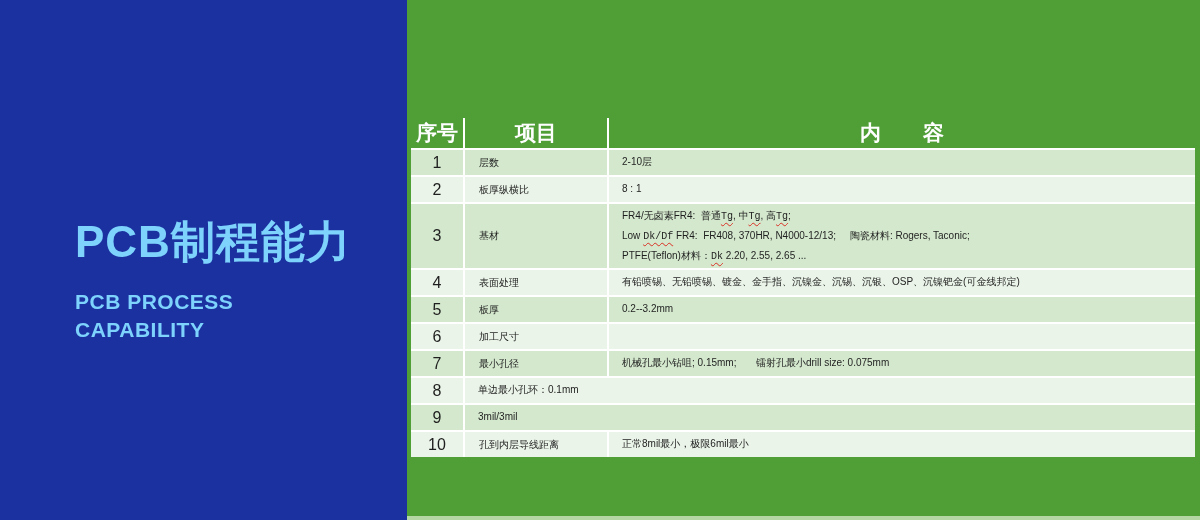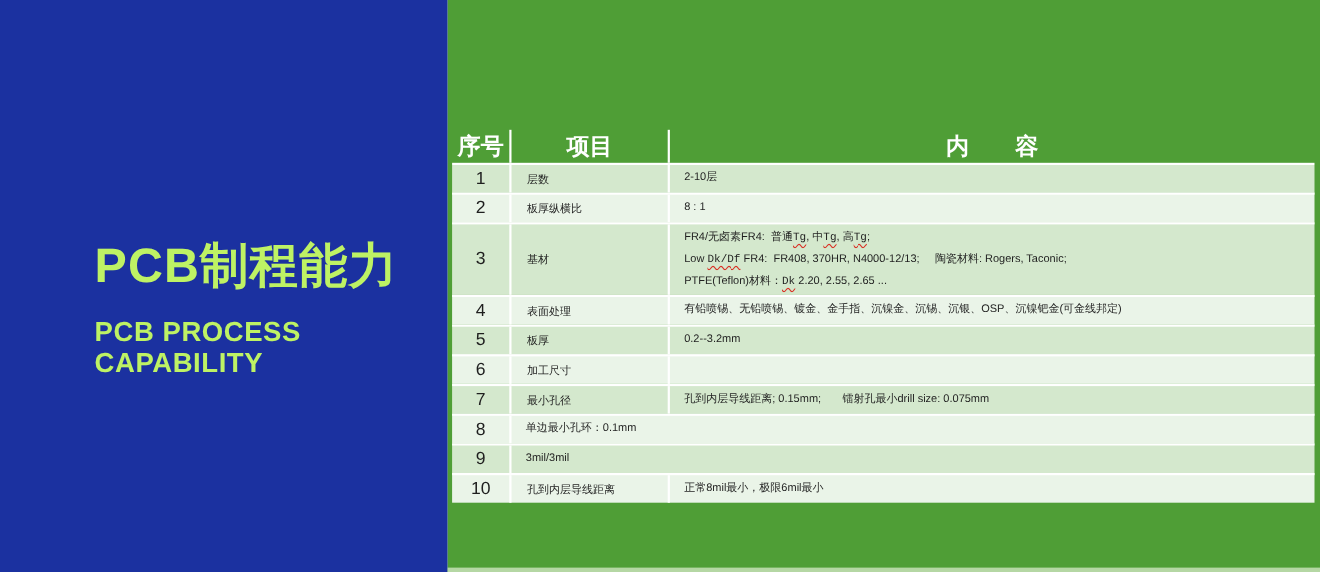--- a/index.html
+++ b/index.html
@@ -12,34 +12,34 @@
   }
   
   .left-panel {
     position: absolute;
     left: 0; top: 0;
     width: 407px; height: 520px;
     background: #1b31a0;
   }
   .title-block {
     position: absolute;
-    left: 86px; top: 218px;
-    color: #bef264;
+    left: 75px; top: 218px;
+    color: #7dd3fc;
   }
   .main-title {
     margin: 0;
     font-size: 44px;
     font-weight: bold;
     letter-spacing: 1px;
     line-height: 48px;
     white-space: nowrap;
   }
   .subtitle {
     margin-top: 22px;
-    font-size: 25px;
+    font-size: 21px;
     font-weight: bold;
     letter-spacing: 0.5px;
     line-height: 28px;
   }
   
   .right-panel {
     position: absolute;
     left: 407px; top: 0;
     width: 793px; height: 520px;
     background: #4f9e36;
@@ -157,21 +157,21 @@
             <div class="td-item">板厚</div>
             <div class="td-content"><div class="line"><span>0.2--3.2mm</span></div></div>
           </div>
           <div class="tr row-light">
             <div class="td-no">6</div>
             <div class="td-item">加工尺寸</div>
           </div>
           <div class="tr row-dark">
             <div class="td-no">7</div>
             <div class="td-item">最小孔径</div>
-            <div class="td-content"><div class="line"><span>孔到内层导线距离; 0.15mm;       镭射孔最小drill size: 0.075mm</span></div></div>
+            <div class="td-content"><div class="line"><span>机械孔最小钻咀; 0.15mm;       镭射孔最小drill size: 0.075mm</span></div></div>
           </div>
           <div class="tr row-light">
             <div class="td-no">8</div>
             <div class="td-content"><div class="line"><span>单边最小孔环：0.1mm</span></div></div>
           </div>
           <div class="tr row-dark">
             <div class="td-no">9</div>
             <div class="td-content"><div class="line"><span>3mil/3mil</span></div></div>
           </div>
           <div class="tr row-light">

